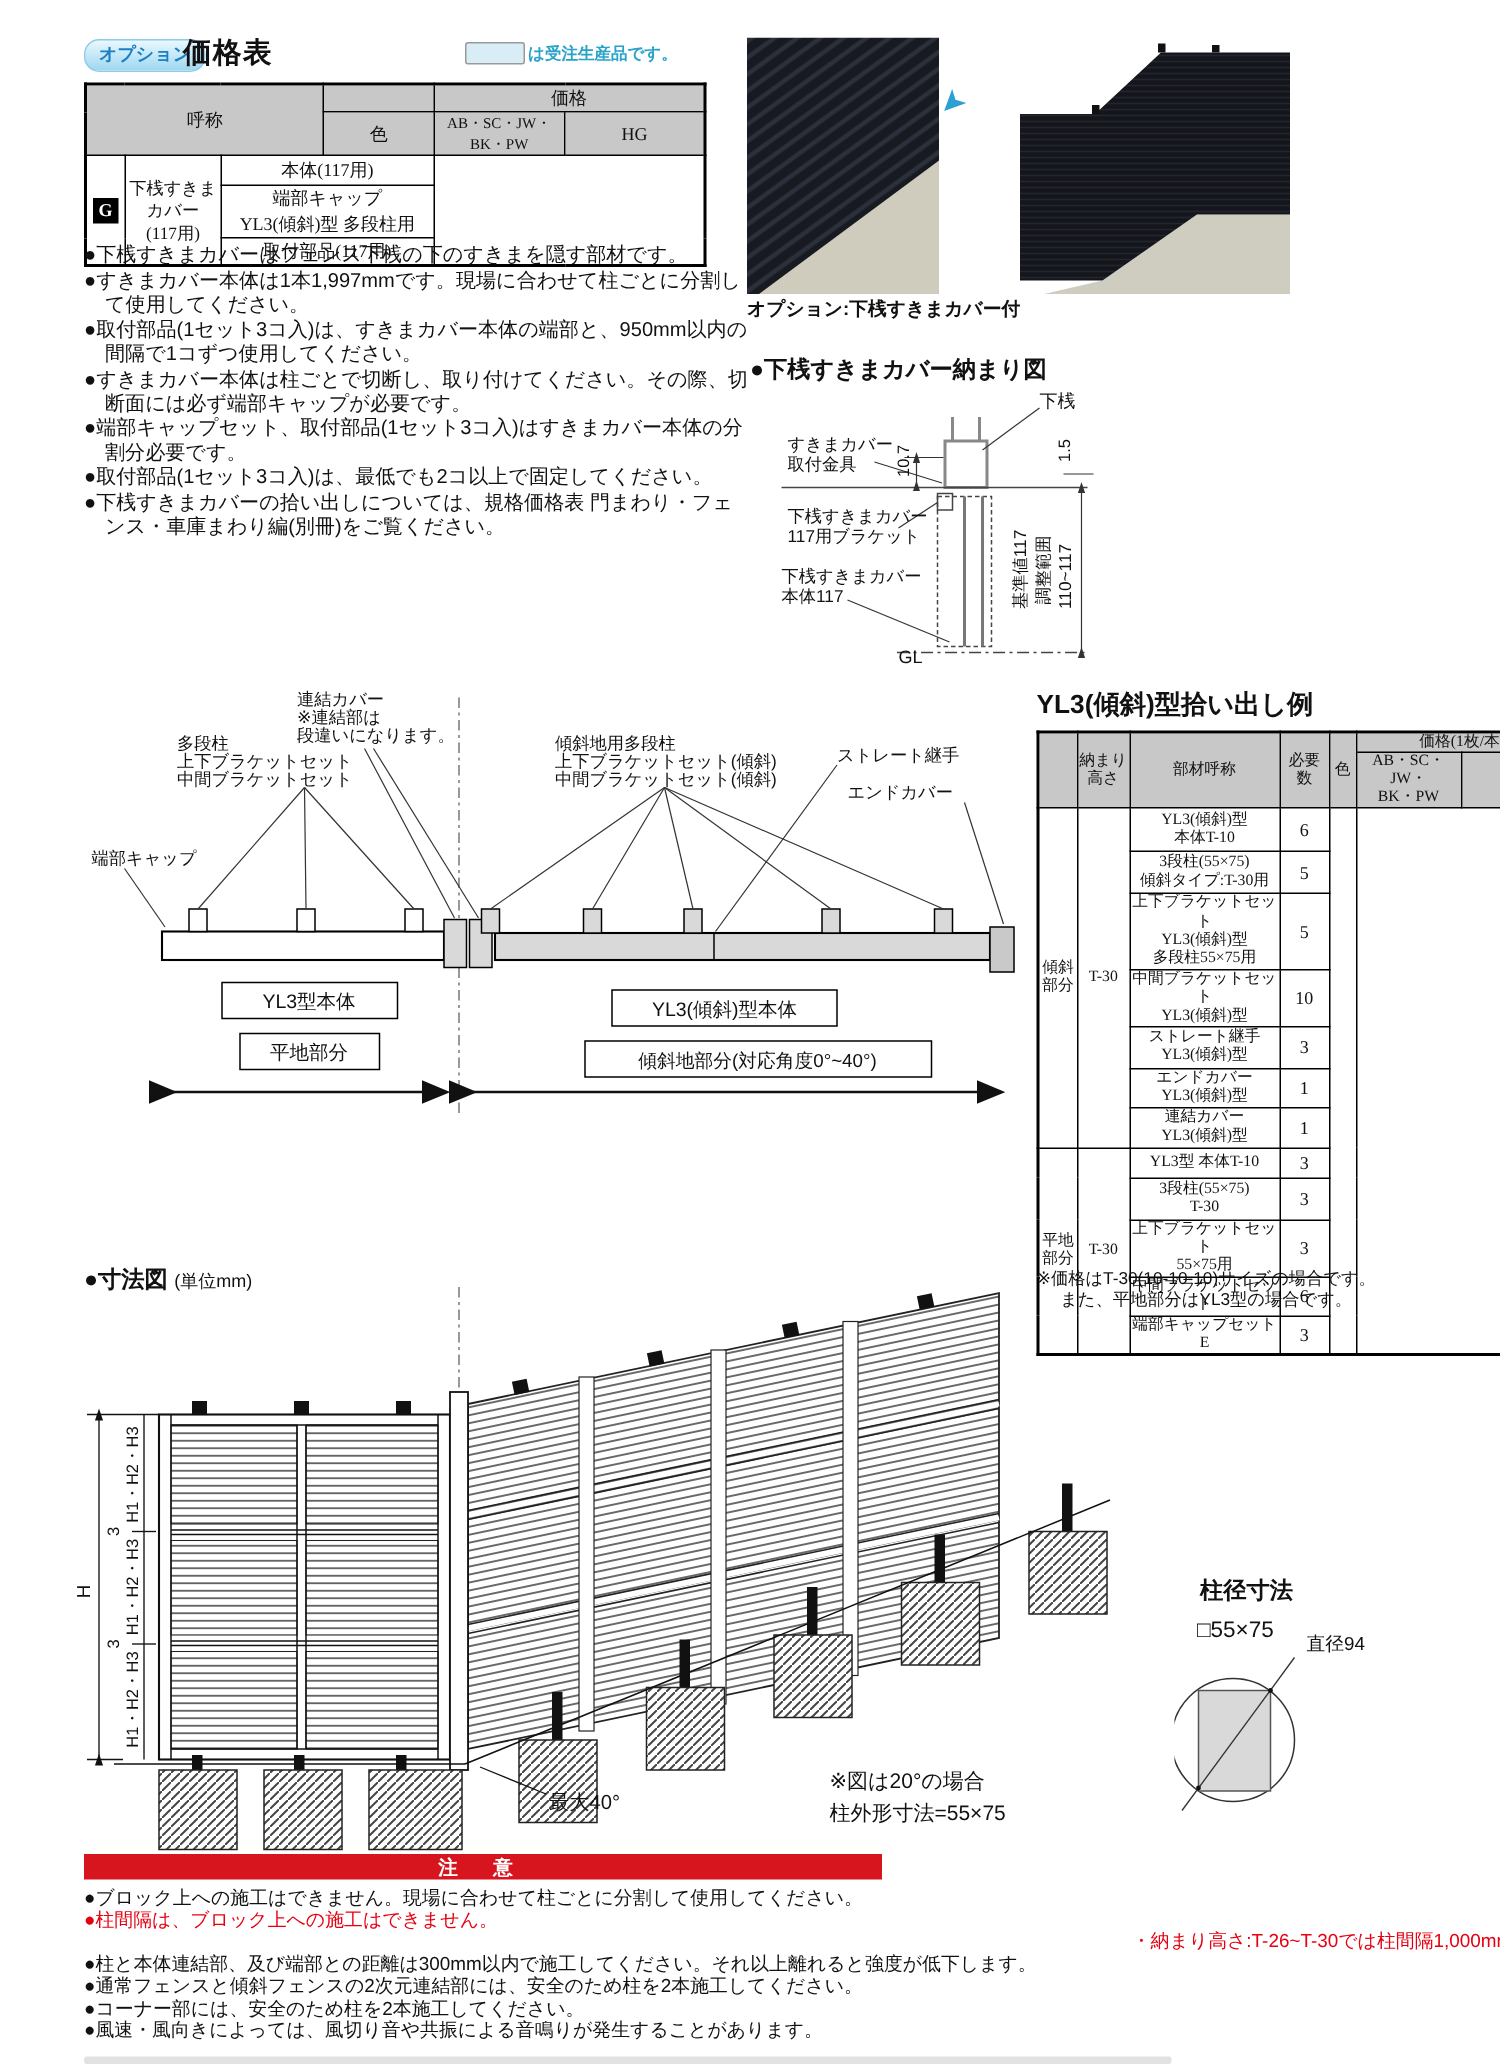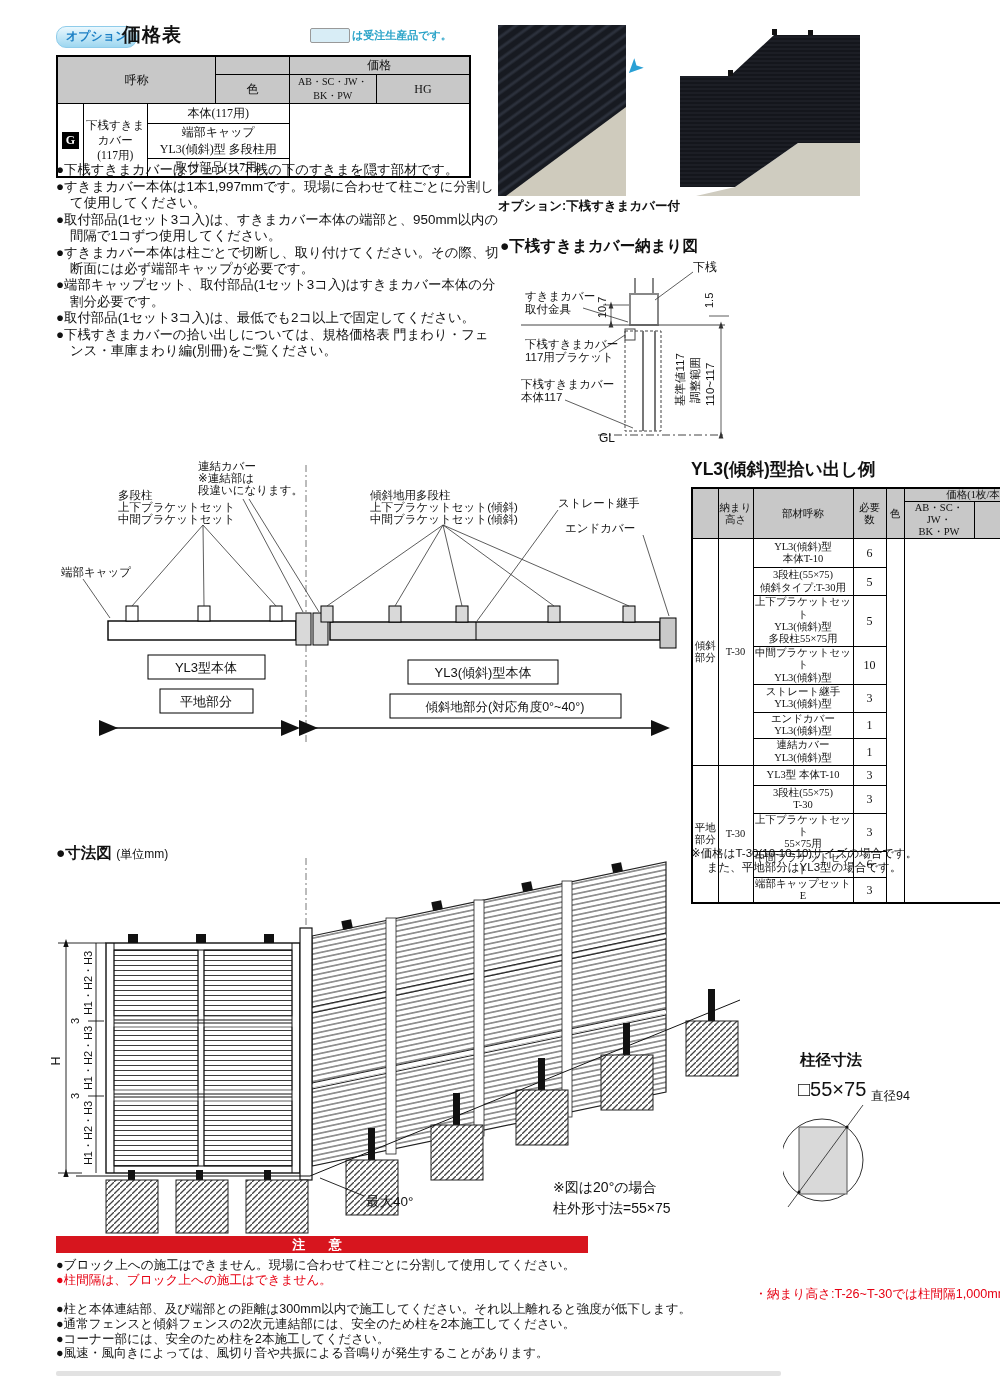--- a/index.html
+++ b/index.html
@@ -469,21 +469,21 @@
       <text transform="translate(44,275) rotate(-90)" font-size="11" text-anchor="middle">H1・H2・H3</text>
       <text transform="translate(31,163) rotate(-90)" font-size="11" text-anchor="middle">3</text>
       <text transform="translate(31,238) rotate(-90)" font-size="11" text-anchor="middle">3</text>
       <text x="318" y="348" font-size="13.5">最大40°</text>
       <text x="505" y="334" font-size="14">※図は20°の場合</text>
       <text x="505" y="355" font-size="14">柱外形寸法=55×75</text>
     </g>
   </svg>
 
   <div class="abs sec-title" style="left:752px;top:1050px">柱径寸法</div>
-  <div class="abs" style="left:750px;top:1078px;font-size:20px">□55×75</div>
+  <div class="abs" style="left:750px;top:1078px;font-size:15px">□55×75</div>
   <svg class="abs" style="left:735px;top:1088px" width="150" height="140" viewBox="0 0 150 140">
     <circle cx="39" cy="72" r="41" fill="none" stroke="#333" stroke-width="1"></circle>
     <rect x="16" y="39" width="48" height="67" fill="#d9d9d9" stroke="#555" stroke-width="1"></rect>
     <line x1="5" y1="119" x2="80" y2="17" stroke="#333" stroke-width="0.9"></line>
     <circle cx="16" cy="104" r="1.6" fill="#111"></circle>
       <circle cx="64" cy="39" r="1.6" fill="#111"></circle>
     <text x="88" y="12" font-size="12.5">直径94</text>
   </svg>
 
   <div class="abs caution-bar">注 意</div>

